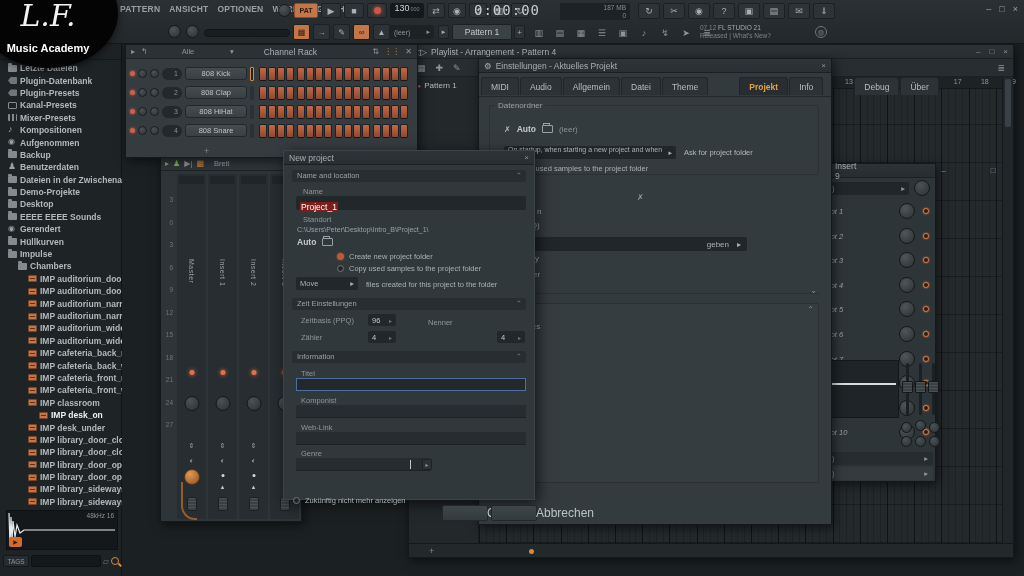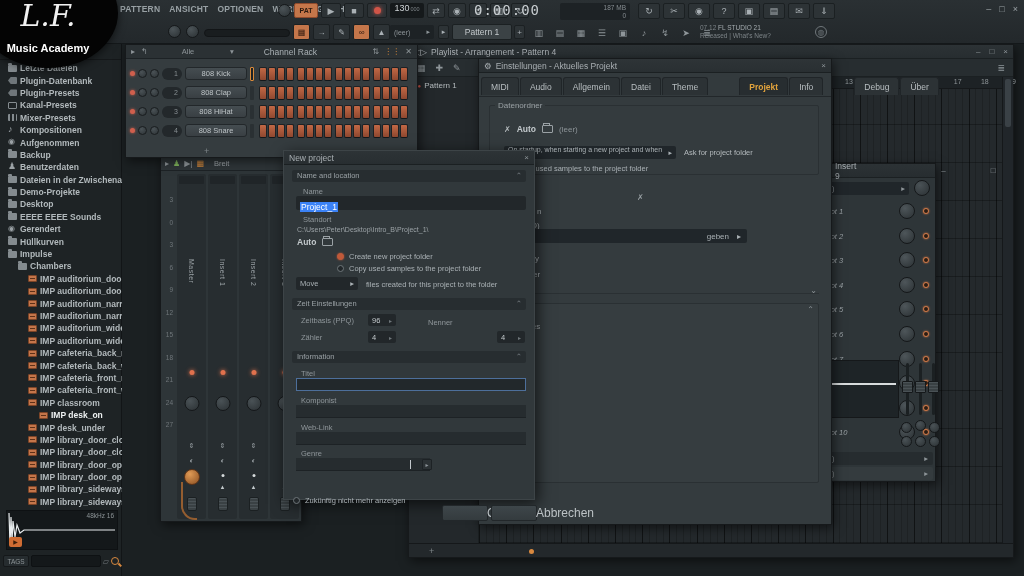--- a/index.html
+++ b/index.html
@@ -221,38 +221,38 @@
   #df-auto-val { color:#8d9498; font-size:8px; }
   #df-startup-row { position:absolute; left:14px; top:40px; display:flex; align-items:center; gap:8px; }
   #df-startup-dd { width:172px; height:13px; background:#20262a; border-radius:2px; color:#aab1b5; font-size:7px;
     display:flex; align-items:center; justify-content:space-between; padding:0 4px; }
   #df-startup-val { color:#b3b9bc; font-size:7.5px; }
   #df-copy-row { position:absolute; left:14px; top:58px; display:flex; align-items:center; gap:5px; }
   .radio { width:7px; height:7px; border-radius:50%; border:1px solid #6f767a; background:#22272a; }
   #df-copy-lb { color:#aab1b5; font-size:7.5px; }
   #set-x2 { position:absolute; left:158px; top:96px; color:#9aa1a5; font-size:8px; }
   .frag { position:absolute; font-size:8px; color:#aab1b5; }
-  #frag-dd { position:absolute; left:12px; top:132px; width:256px; height:14px; background:#20262a; border-radius:2px;
+  #frag-dd { position:absolute; left:12px; top:140px; width:256px; height:14px; background:#20262a; border-radius:2px;
     color:#aab1b5; font-size:8px; display:flex; align-items:center; justify-content:flex-end; gap:8px; padding:4px 6px; }
   #sec-divider { position:absolute; left:10px; top:196px; right:12px; border-top:1px solid #2a3033; }
   #sec-div-ch { position:absolute; right:14px; top:189px; color:#8d9498; font-size:8px; }
   #sec-cross { position:absolute; left:10px; top:206px; right:12px; height:180px; background:#363d40; border:1px solid #2a3033; border-radius:2px; }
   #sec-cross .ch { position:absolute; right:4px; top:1px; color:#8d9498; font-size:8px; }
   #frag-cross { position:absolute; left:3px; top:18px; font-size:8px; color:#aab1b5; }
 
   
   #dialog { left:283px; top:150px; width:252px; height:350px; background:#31383b; z-index:40;
     border:1px solid #3d4447; box-shadow:3px 4px 14px rgba(0,0,0,.65); }
   #dialog .titlebar { background:linear-gradient(#2d3336,#282e31); }
   .dsec { position:absolute; left:8px; right:8px; height:12px; background:#272d30; border-radius:2px;
     color:#9aa1a5; font-size:7.5px; line-height:12px; padding-left:5px; }
   .dsec .caret { position:absolute; right:4px; top:0; color:#6f767a; }
   .dlabel { position:absolute; font-size:7.5px; color:#8f969a; }
   .dinput { position:absolute; left:12px; right:8px; height:14px; background:#22272a; border-radius:2px; }
-  #name-input .selval { display:inline-block; margin:2px 0 0 4px; background:#3b82f6; color:#fff;
+  #name-input .selval { display:inline-block; margin:2px 0 0 4px; background:#7f1d1d; color:#fff;
     font-size:8.5px; padding:0 1px; }
   #loc-path { position:absolute; left:13px; font-size:7px; color:#9aa1a5; }
   #auto-btn { position:absolute; left:13px; display:flex; align-items:center; gap:6px; }
   #auto-btn .lb { color:#c3c9cc; font-size:8.5px; font-weight:bold; }
   .opt-row { position:absolute; left:13px; display:flex; align-items:center; gap:5px;padding-left:40px; }
   .radio.on { border-color:#c05a3a; background:#c05a3a; box-shadow:0 0 3px #c05a3a inset, 0 0 2px #c05a3a; }
   .opt-row .lb { color:#aab1b5; font-size:7.5px; }
   #move-dd { position:absolute; left:12px; width:62px; height:13px; background:#22272a; border-radius:2px;
     color:#aab1b5; font-size:7.5px; display:flex; align-items:center; justify-content:space-between; padding:0 4px; }
   #move-suffix { position:absolute; left:82px; font-size:7.5px; color:#aab1b5; }

